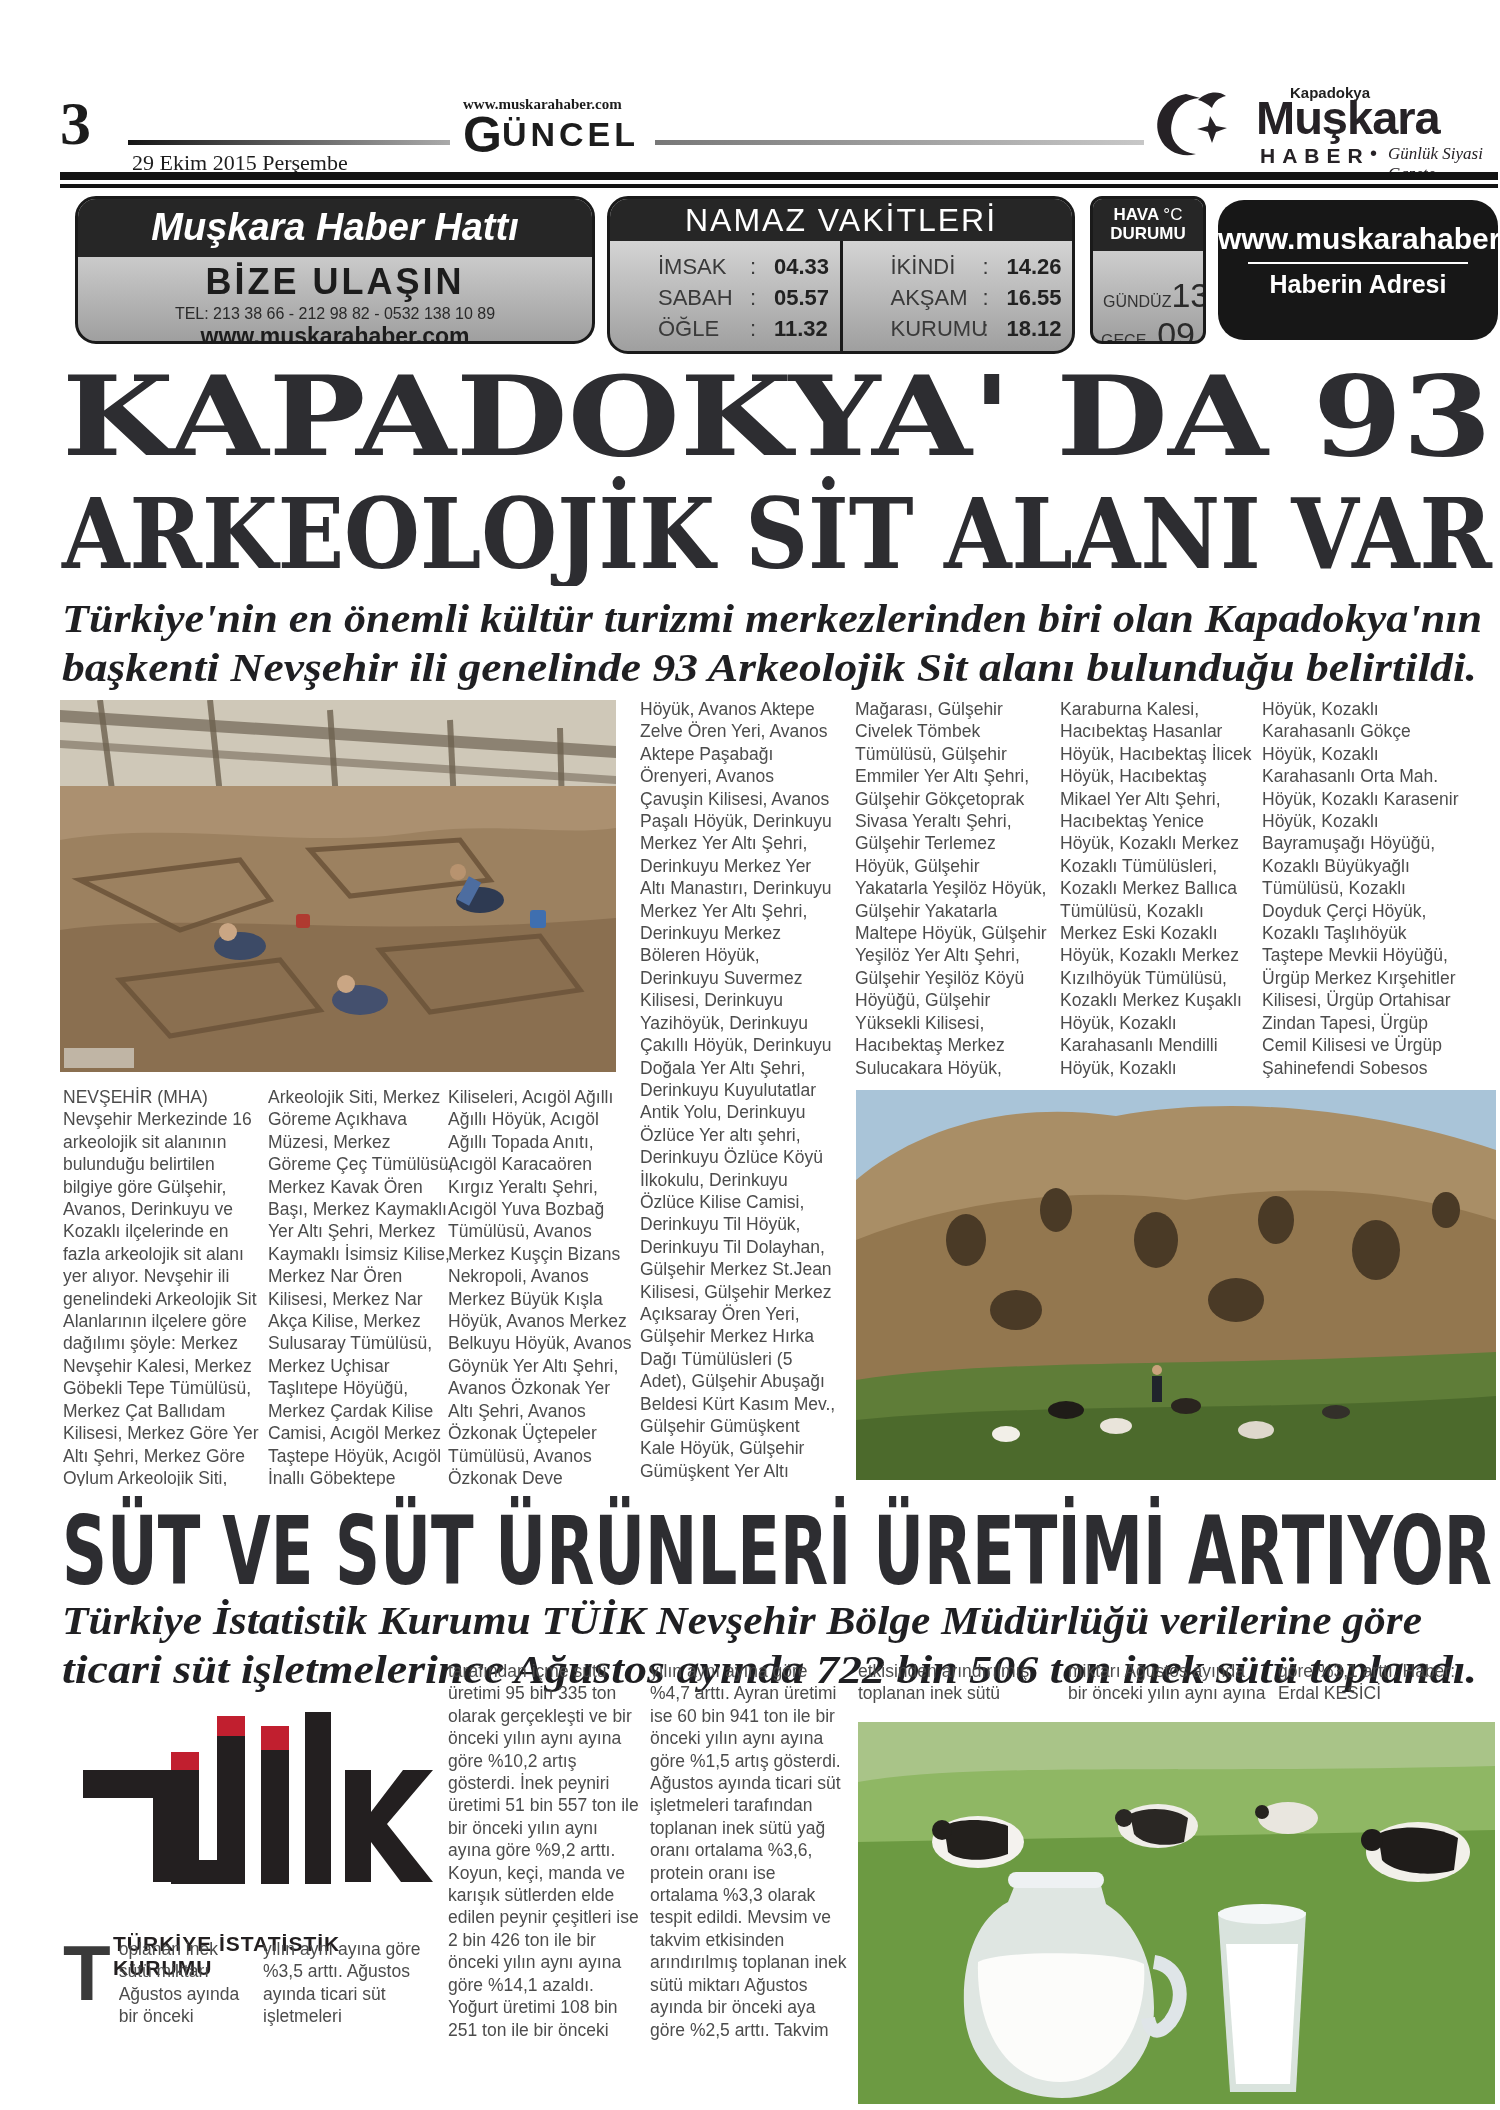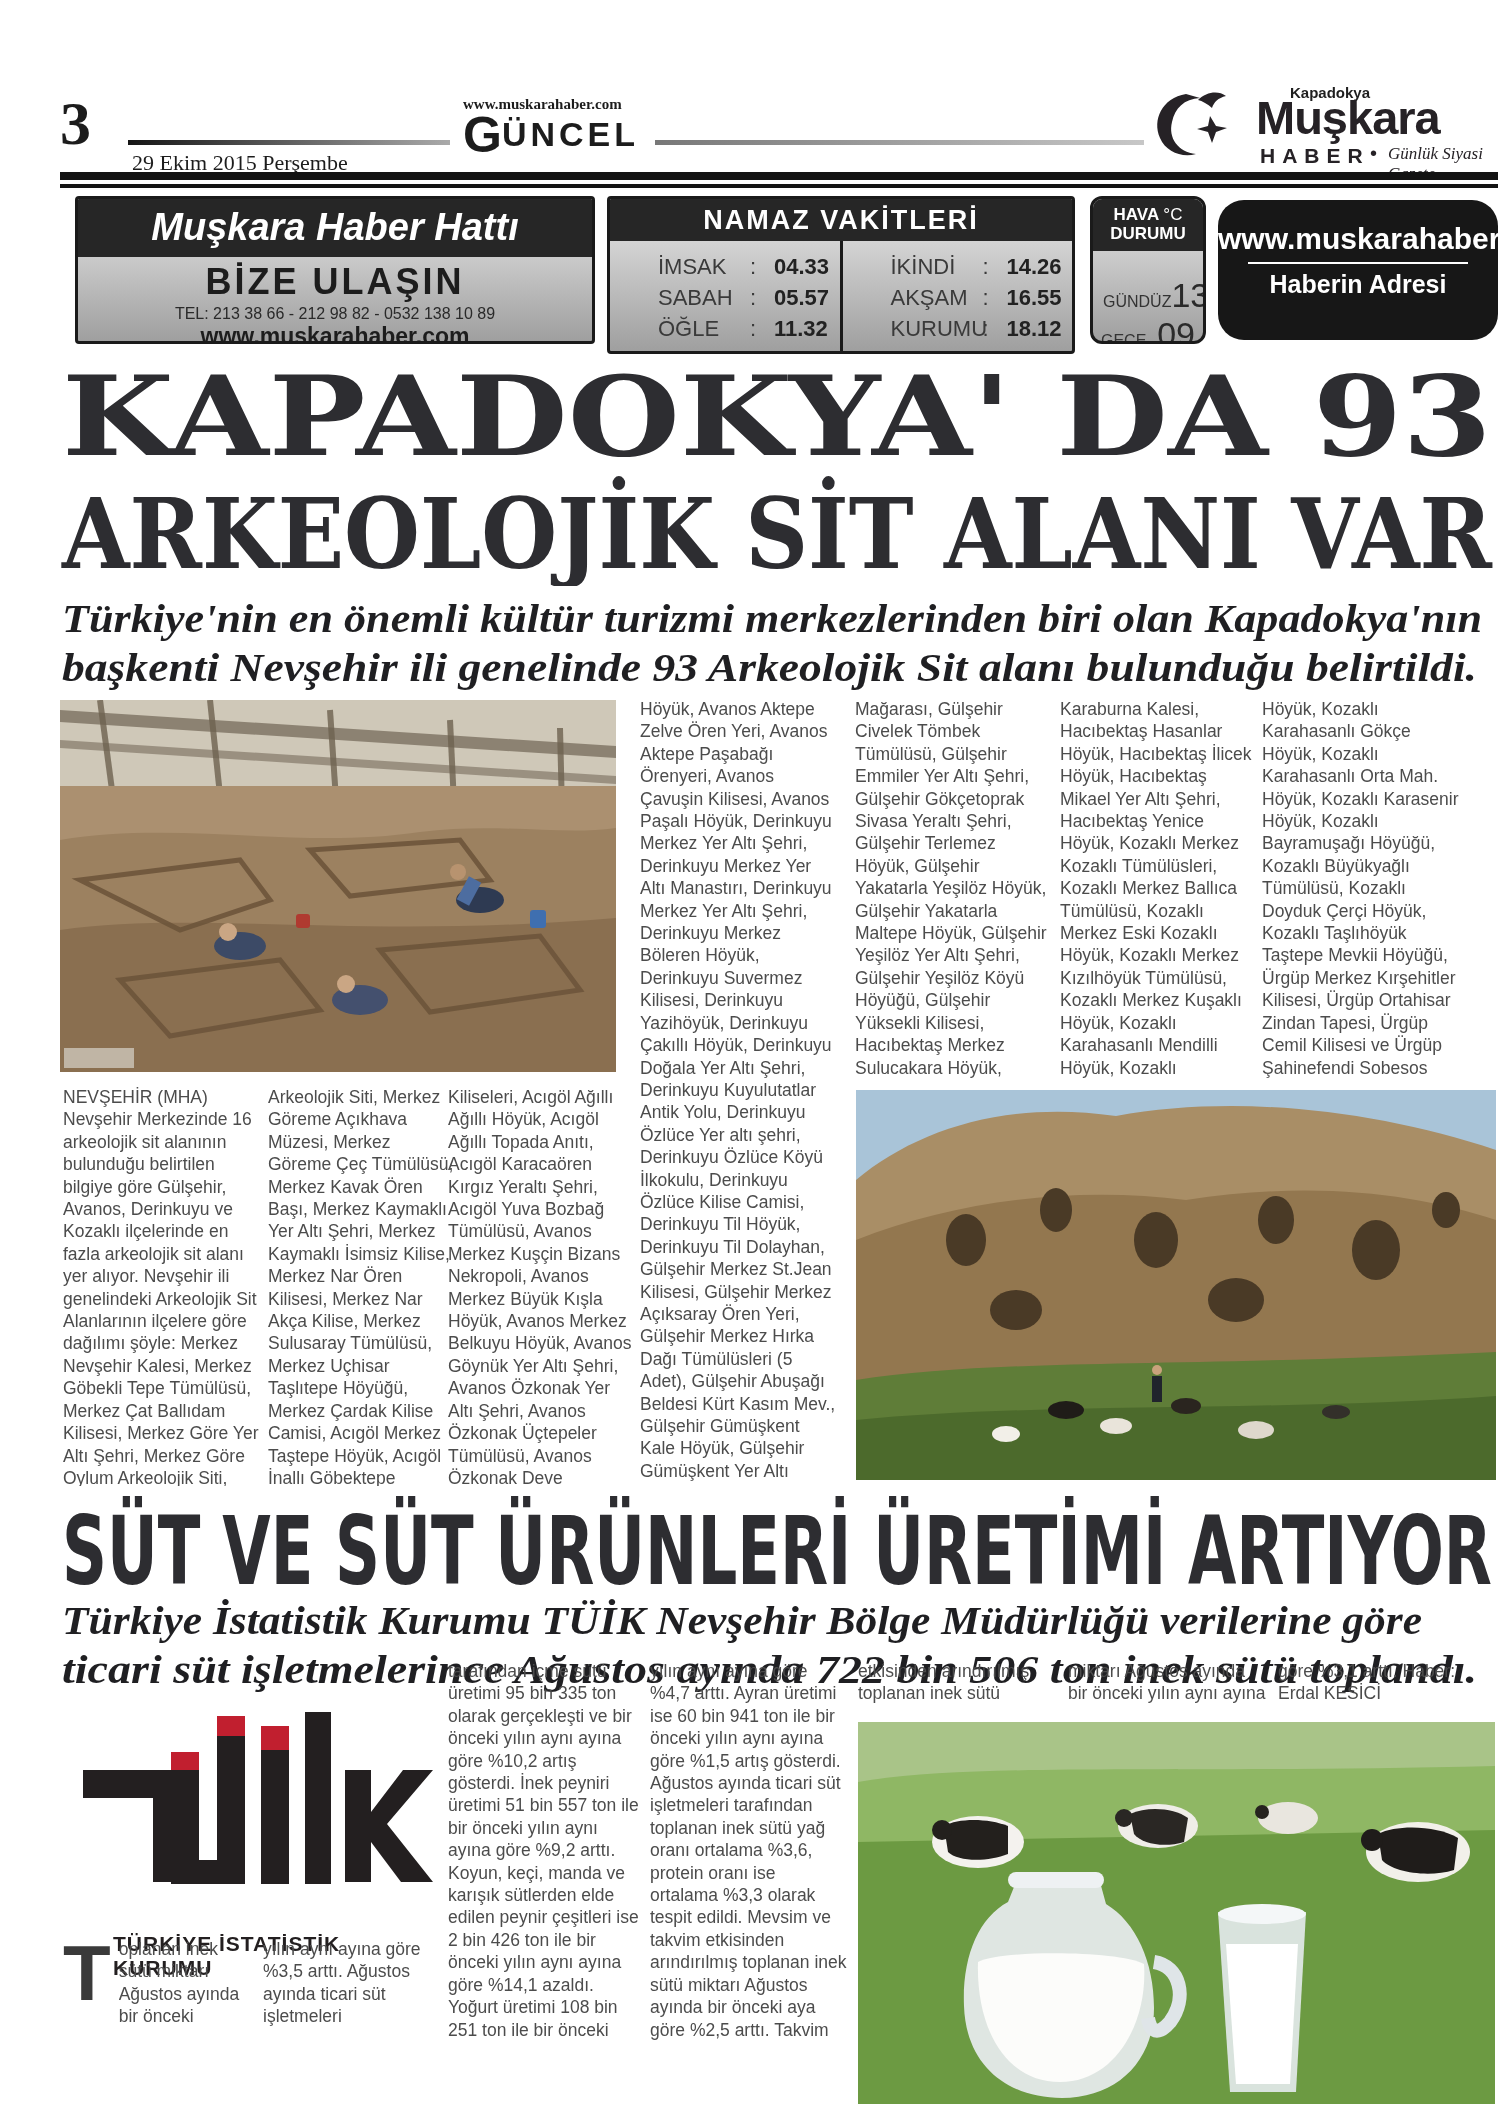--- a/index.html
+++ b/index.html
@@ -23,27 +23,27 @@
   .double-rule-bot { height:4px; background:#131313; }
 
   
   .brand-region { font-weight:bold; font-size:15px; color:#1f1f1f; }
   .brand-name { font-weight:bold; font-size:47px; color:#262226; letter-spacing:-1px; line-height:0.95; }
   .brand-haber { font-weight:bold; font-size:21px; letter-spacing:7px; color:#262226; }
   .brand-tagline { font-family:"Liberation Serif", serif; font-style:italic; font-size:17px; color:#262226; }
   .brand-dot { font-size:20px; color:#262226; }
 
   
-  .info-box { border:3px solid #1a1a1a; border-radius:4px; overflow:hidden; background:linear-gradient(to bottom,#e8e8e8,#9f9f9f); }
+  .info-box { border:3px solid #1a1a1a; border-radius:21px; overflow:hidden; background:linear-gradient(to bottom,#e8e8e8,#9f9f9f); }
   .info-box-head { background:#262626; color:#fff; text-align:center; }
   .contact-title { font-weight:bold; font-style:italic; font-size:38px; line-height:56px; }
   .contact-sub { font-weight:bold; font-size:36px; letter-spacing:3px; color:#1d1d1d; text-align:center; margin-top:4px; }
   .contact-tel { font-size:16px; color:#2a2a2a; text-align:center; margin-top:2px; }
   .contact-web { font-size:23px; font-weight:bold; color:#1d1d1d; text-align:center; }
-  .prayer-title { font-weight:bold; font-size:27px; letter-spacing:2px; line-height:42px; }
+  .prayer-title { font-weight:normal; font-size:32px; letter-spacing:2px; line-height:42px; }
   .prayer-cols { display:flex; height:113px; }
   .prayer-col { flex:1; padding:10px 0 0 48px; }
   .prayer-col + .prayer-col { border-left:3px solid #1a1a1a; }
   .prayer-row { font-size:22px; color:#3a3a3a; line-height:31px; display:flex; }
   .prayer-label { width:92px; }
   .prayer-colon { width:24px; }
   .prayer-value { font-weight:bold; color:#222; }
   .weather-head { font-weight:bold; font-size:17px; line-height:19px; padding-top:6px; }
   .weather-row { display:flex; align-items:baseline; padding:0 8px; }
   .weather-label { font-size:16px; color:#333; flex:1; }

